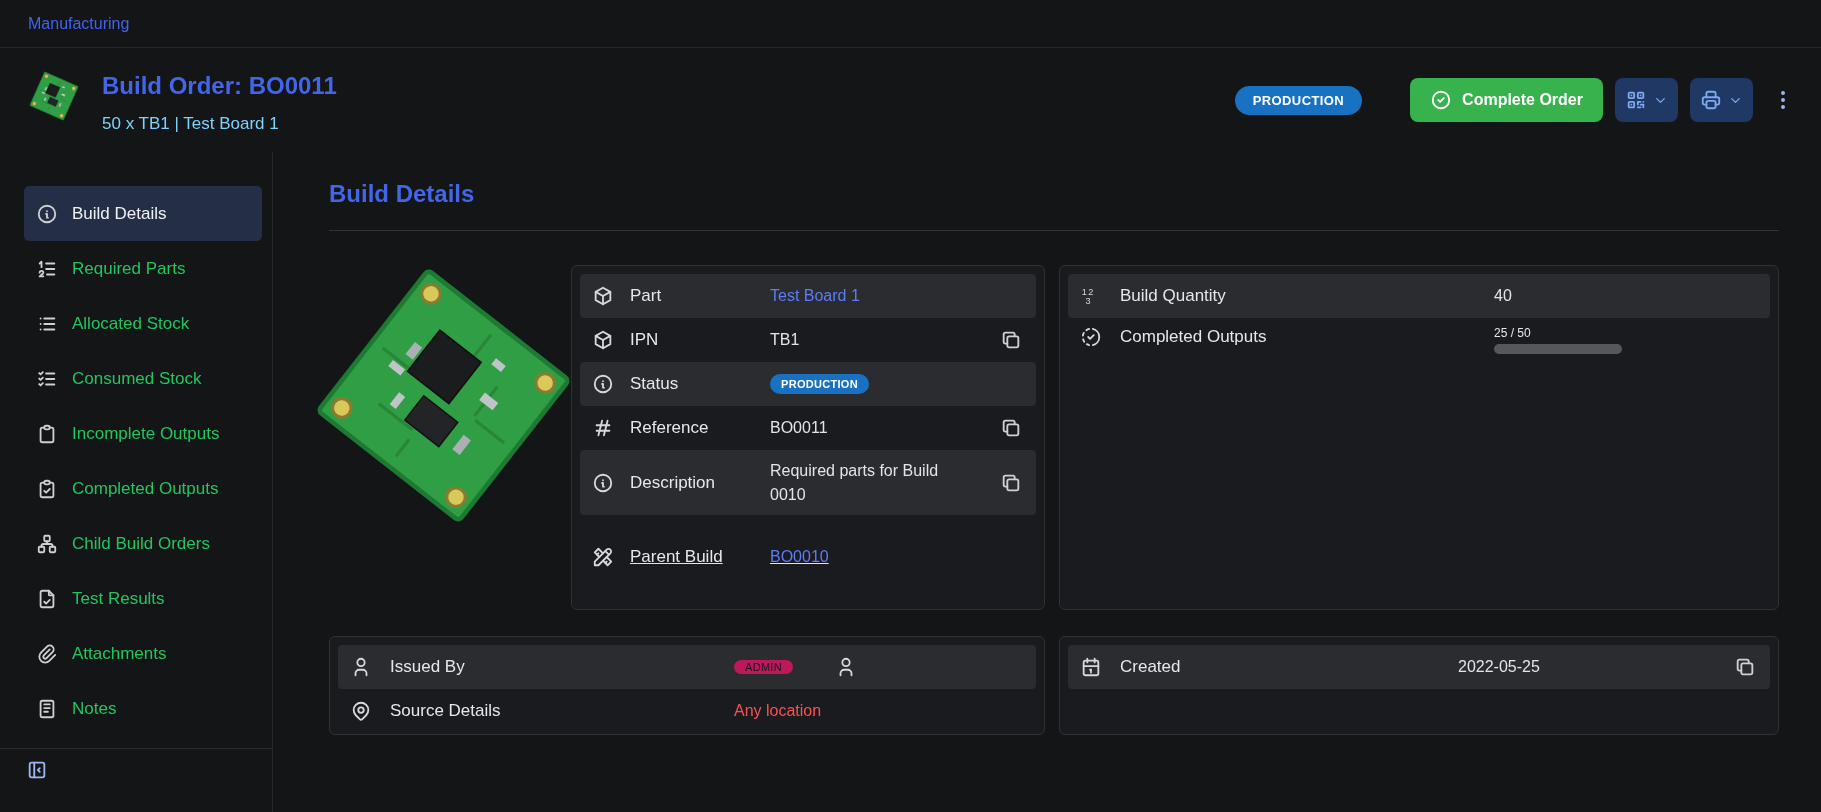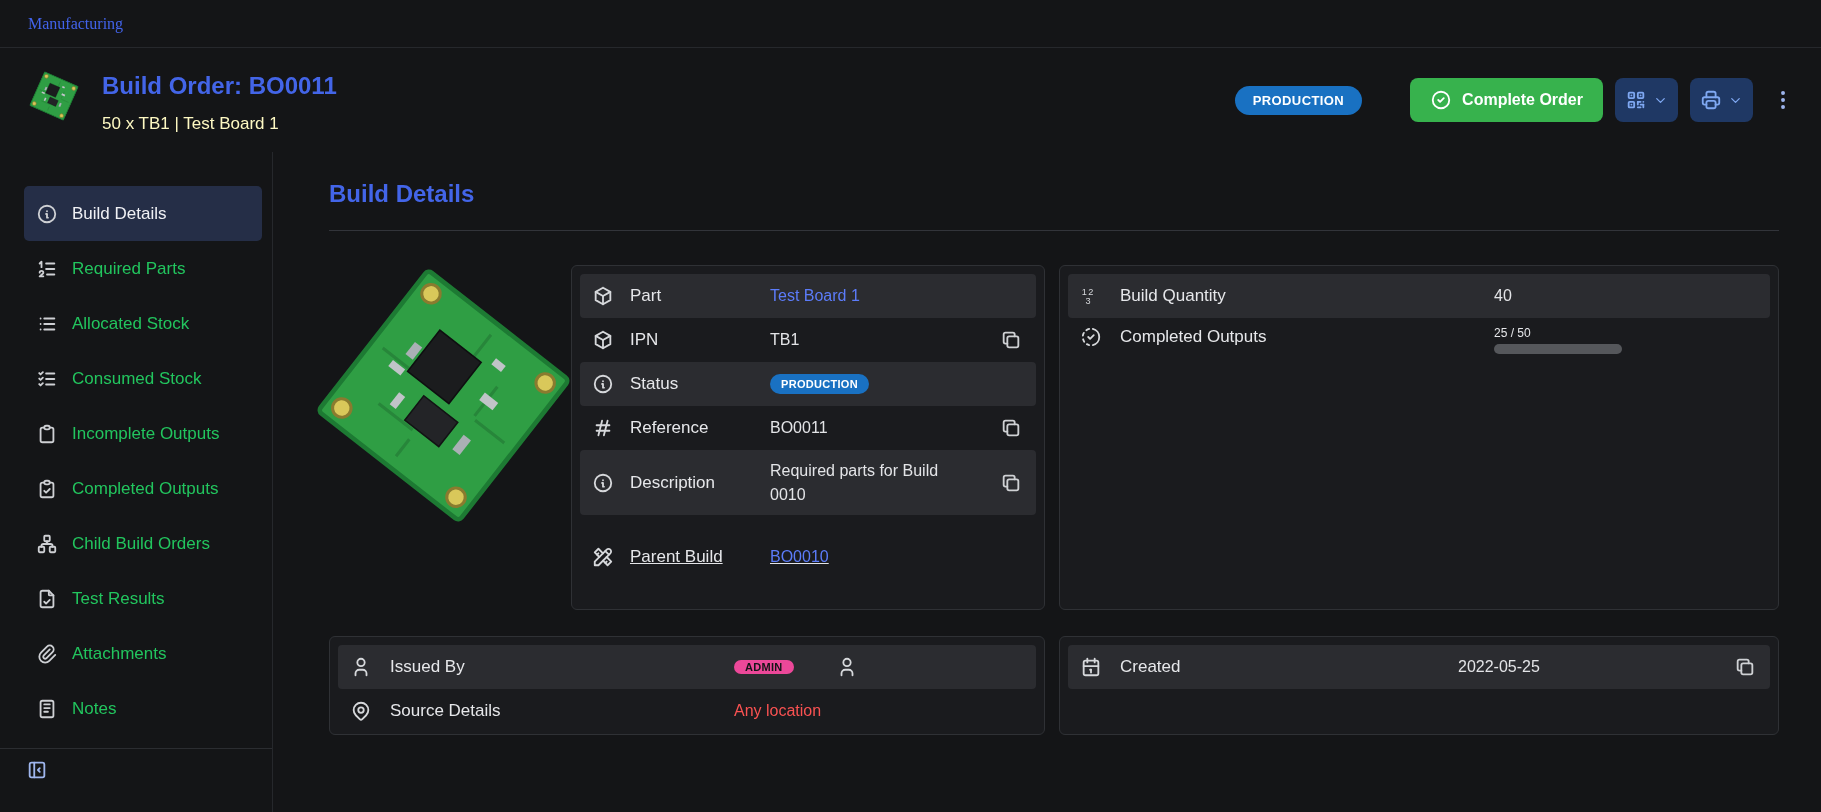--- a/index.html
+++ b/index.html
@@ -7,35 +7,35 @@
   body {
     width: 1821px; height: 812px; overflow: hidden;
     font-family: "Liberation Sans", sans-serif;
     color: #e3e4e7;
   }
   .app { width: 1821px; height: 812px; display: flex; flex-direction: column; background: #141517; }
 
   
   .breadcrumb-bar {
     height: 48px; flex: 0 0 48px; display: flex; align-items: center;
-    padding: 4px 28px; border-bottom: 1px solid #26282c; font-family: Liberation Serif, serif;
+    padding: 4px 28px; border-bottom: 1px solid #26282c;
   }
   .breadcrumb-link { color: #4263eb; font-size: 16px; text-decoration: none; cursor: pointer; }
 
   
   .page-header {
     height: 104px; flex: 0 0 104px; display: flex; align-items: center;
     padding: 0 26px; justify-content: space-between;
   }
   .header-left { display: flex; align-items: flex-start; gap: 20px; }
   .thumb { width: 56px; height: 56px; display: flex; align-items: center; justify-content: center; margin-top: 2px; }
   .thumb svg { transform: rotate(24deg); }
   .titles { display: flex; flex-direction: column; gap: 14px; padding-top: 6px; }
   .page-title { color: #4365e8; font-size: 24px; font-weight: 700; }
-  .page-subtitle { color: #fef9c3; font-size: 17px; }
+  .page-subtitle { color: #7dd3fc; font-size: 17px; }
 
   .header-right { display: flex; align-items: center; }
   .badge-production {
     background: #1971c2; color: #fff; font-size: 13px; font-weight: 700;
     letter-spacing: .4px; padding: 7px 18px; border-radius: 16px; margin-right: 48px;
   }
   .complete-btn {
     display: flex; align-items: center; gap: 10px; height: 44px; padding: 0 20px;
     background: #37b24d; border: none; border-radius: 8px; color: #fff;
     font-size: 16px; font-weight: 700; cursor: pointer; font-family: inherit;
@@ -105,21 +105,21 @@
   .row-value { flex: 1; font-size: 16px; color: #e3e4e7; display: flex; align-items: center; min-width: 0; }
   .pad-val { padding-left: 44px; }
   .pad-val-sm { padding-left: 8px; }
   .link { color: #5c7cfa; cursor: pointer; text-decoration: none; }
   .copy-btn { margin-left: auto; background: none; border: none; color: #cfd1d4; cursor: pointer; display: flex; padding: 2px; }
   .badge-sm {
     background: #1971c2; color: #fff; font-size: 11px; font-weight: 700;
     letter-spacing: .3px; padding: 4px 11px; border-radius: 11px;
   }
   .badge-admin {
-    background: #ec4899; color: #141517; font-size: 11px; font-weight: 700;
+    background: #be185d; color: #141517; font-size: 11px; font-weight: 400;
     letter-spacing: .3px; padding: 1px 11px; border-radius: 11px;
   }
   .desc-text { display: inline-block; max-width: 205px; line-height: 1.45; }
   .danger { color: #fa5252; }
   .user-after-badge { margin-left: 42px; color: #d6d8db; display: flex; }
 
   .progress-block { display: flex; flex-direction: column; width: 128px; margin-left: 44px; }
   .progress-text { font-size: 12px; color: #e6e7ea; text-align: left; margin-bottom: 4px; }
   .progress-track { height: 10px; background: #55575b; border-radius: 5px; overflow: hidden; }
   .progress-fill { height: 100%; background: #f76707; border-radius: 5px 0 0 5px; }

